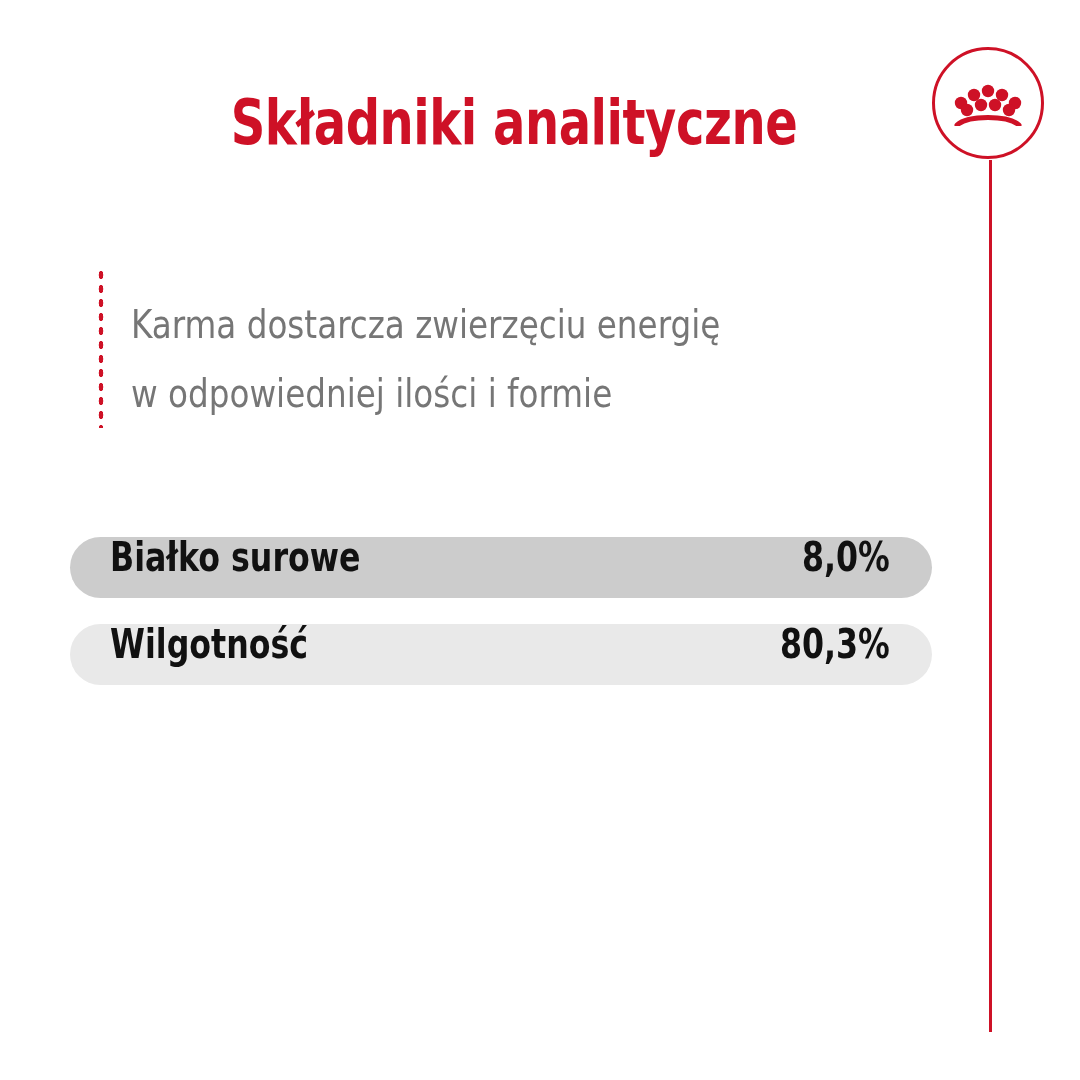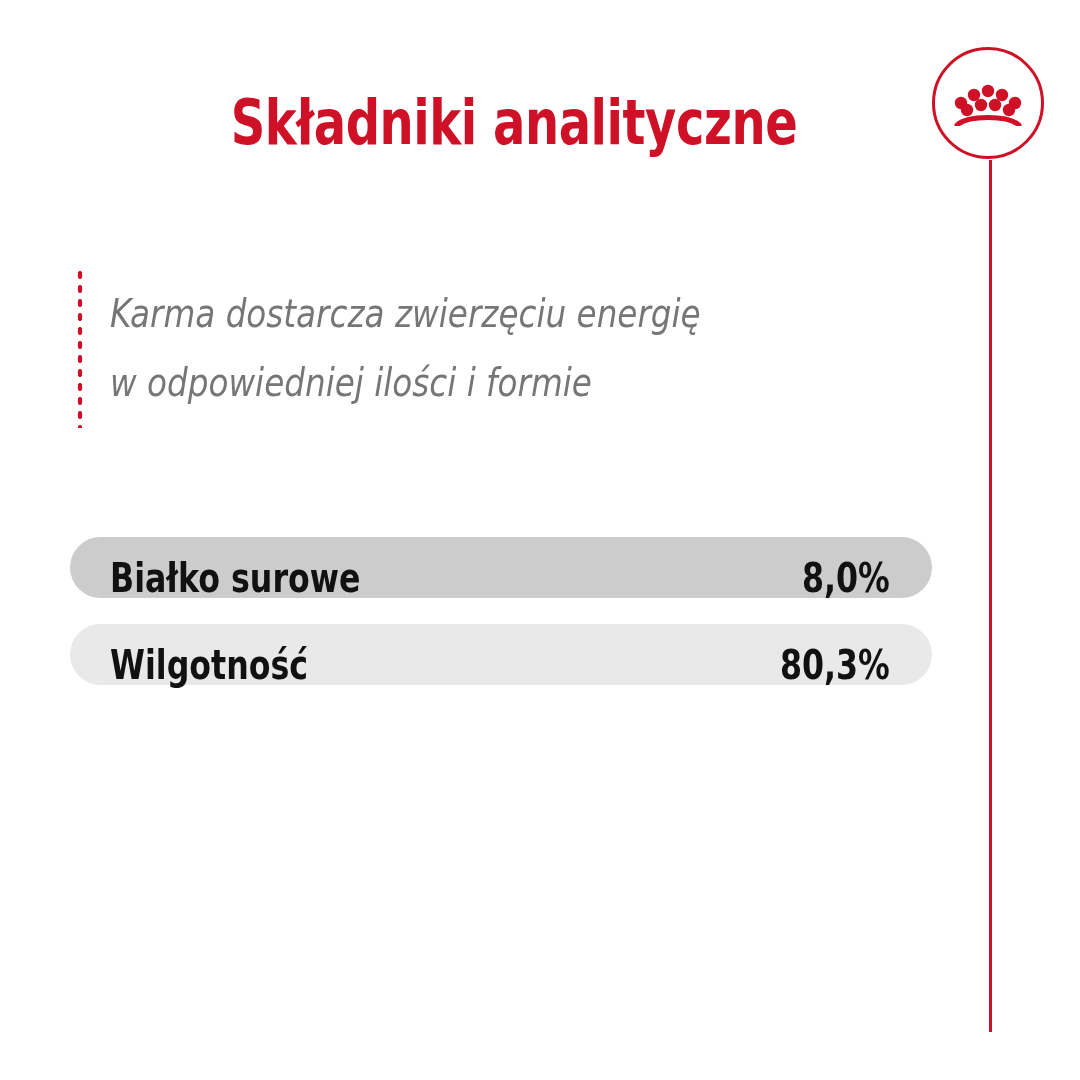--- a/index.html
+++ b/index.html
@@ -64,26 +64,25 @@
     line-height: 72px;
     letter-spacing: -0.5px;
     transform: scaleX(0.86);
     transform-origin: center top;
     white-space: nowrap;
   }
 
   
   #subtitle-block {
     position: absolute;
-    left: 76px;
+    left: 97px;
     top: 268px;
     width: 760px;
     display: flex;
-    align-items: center;
-    font-style: italic;
+    align-items: flex-end;
   }
   #subtitle-dotted-rule {
     width: 8px;
     min-height: 160px;
     flex: 0 0 8px;
     background-image: radial-gradient(#CE1126 42%, rgba(0,0,0,0) 45%);
     background-size: 8px 14px;
     background-repeat: repeat-y;
     background-position: 0 0;
   }
@@ -106,21 +105,21 @@
   #analysis-table {
     position: absolute;
     left: 70px;
     top: 537px;
     width: 862px;
   }
   .analysis-row {
     height: 61px;
     border-radius: 31px;
     display: flex;
-    align-items: flex-end;
+    align-items: flex-start;
     justify-content: space-between;
     padding: 0 42px 0 40px;
     box-sizing: border-box;
     margin-bottom: 26px;
   }
   .analysis-row.shade-dark  { background: #CCCCCC; }
   .analysis-row.shade-light { background: #E9E9E9; }
   .analysis-row:last-child  { margin-bottom: 0; }
 
   .row-label,

